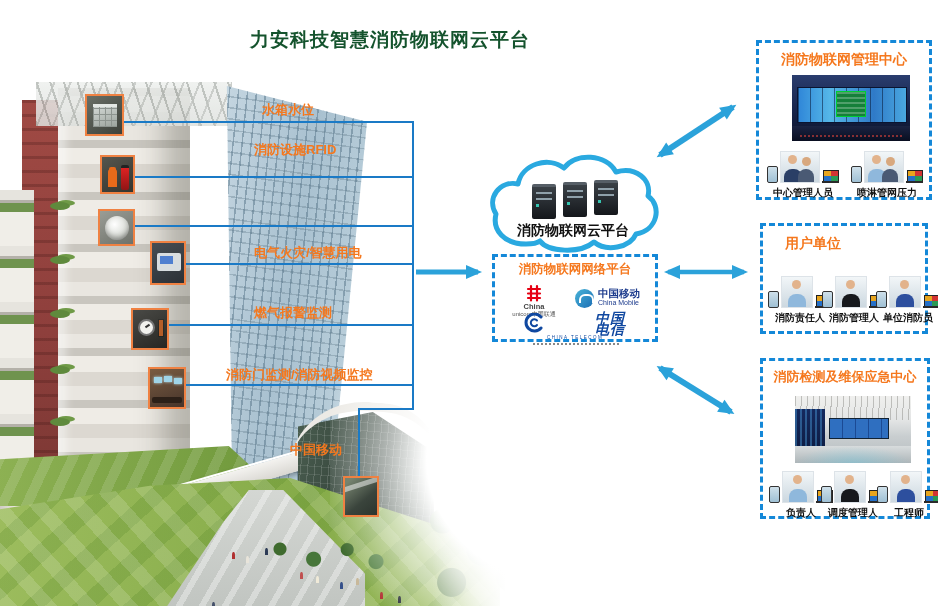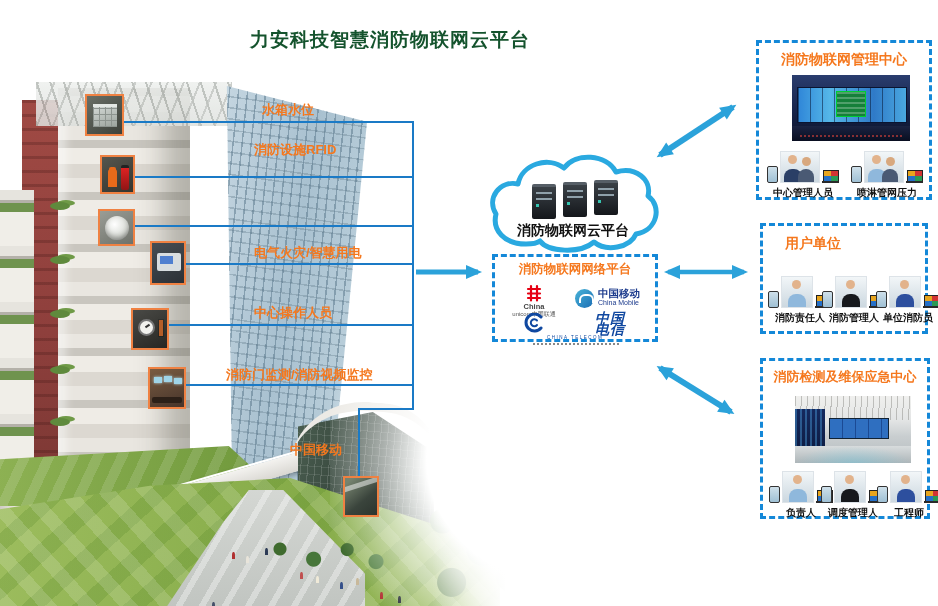--- a/index.html
+++ b/index.html
@@ -242,21 +242,21 @@
   <div class="line" style="left:135px;top:225px;width:277px;height:2px"></div>
   <div class="line" style="left:186px;top:263px;width:226px;height:2px"></div>
   <div class="line" style="left:169px;top:324px;width:243px;height:2px"></div>
   <div class="line" style="left:186px;top:384px;width:226px;height:2px"></div>
   <div class="line" style="left:358px;top:408px;width:56px;height:2px"></div>
   <div class="line" style="left:358px;top:408px;width:2px;height:70px"></div>
 
   <div class="sensor-label" style="left:262px;top:101px">水箱水位</div>
   <div class="sensor-label" style="left:254px;top:141px">消防设施RFID</div>
   <div class="sensor-label" style="left:254px;top:244px">电气火灾/智慧用电</div>
-  <div class="sensor-label" style="left:254px;top:304px">中心操作人员</div>
+  <div class="sensor-label" style="left:254px;top:304px">燃气报警监测</div>
   <div class="sensor-label" style="left:226px;top:366px">消防门监测/消防视频监控</div>
   <div class="sensor-label" style="left:290px;top:441px">中国移动</div>
 
   <div class="sensor-box sb-tank" style="left:85px;top:94px;width:39px;height:42px">
     <span class="cube"></span>
     </div>
   <div class="sensor-box sb-fire" style="left:100px;top:155px;width:35px;height:39px">
     <span class="hydrant"></span>
       <span class="exting"></span>
     </div>

